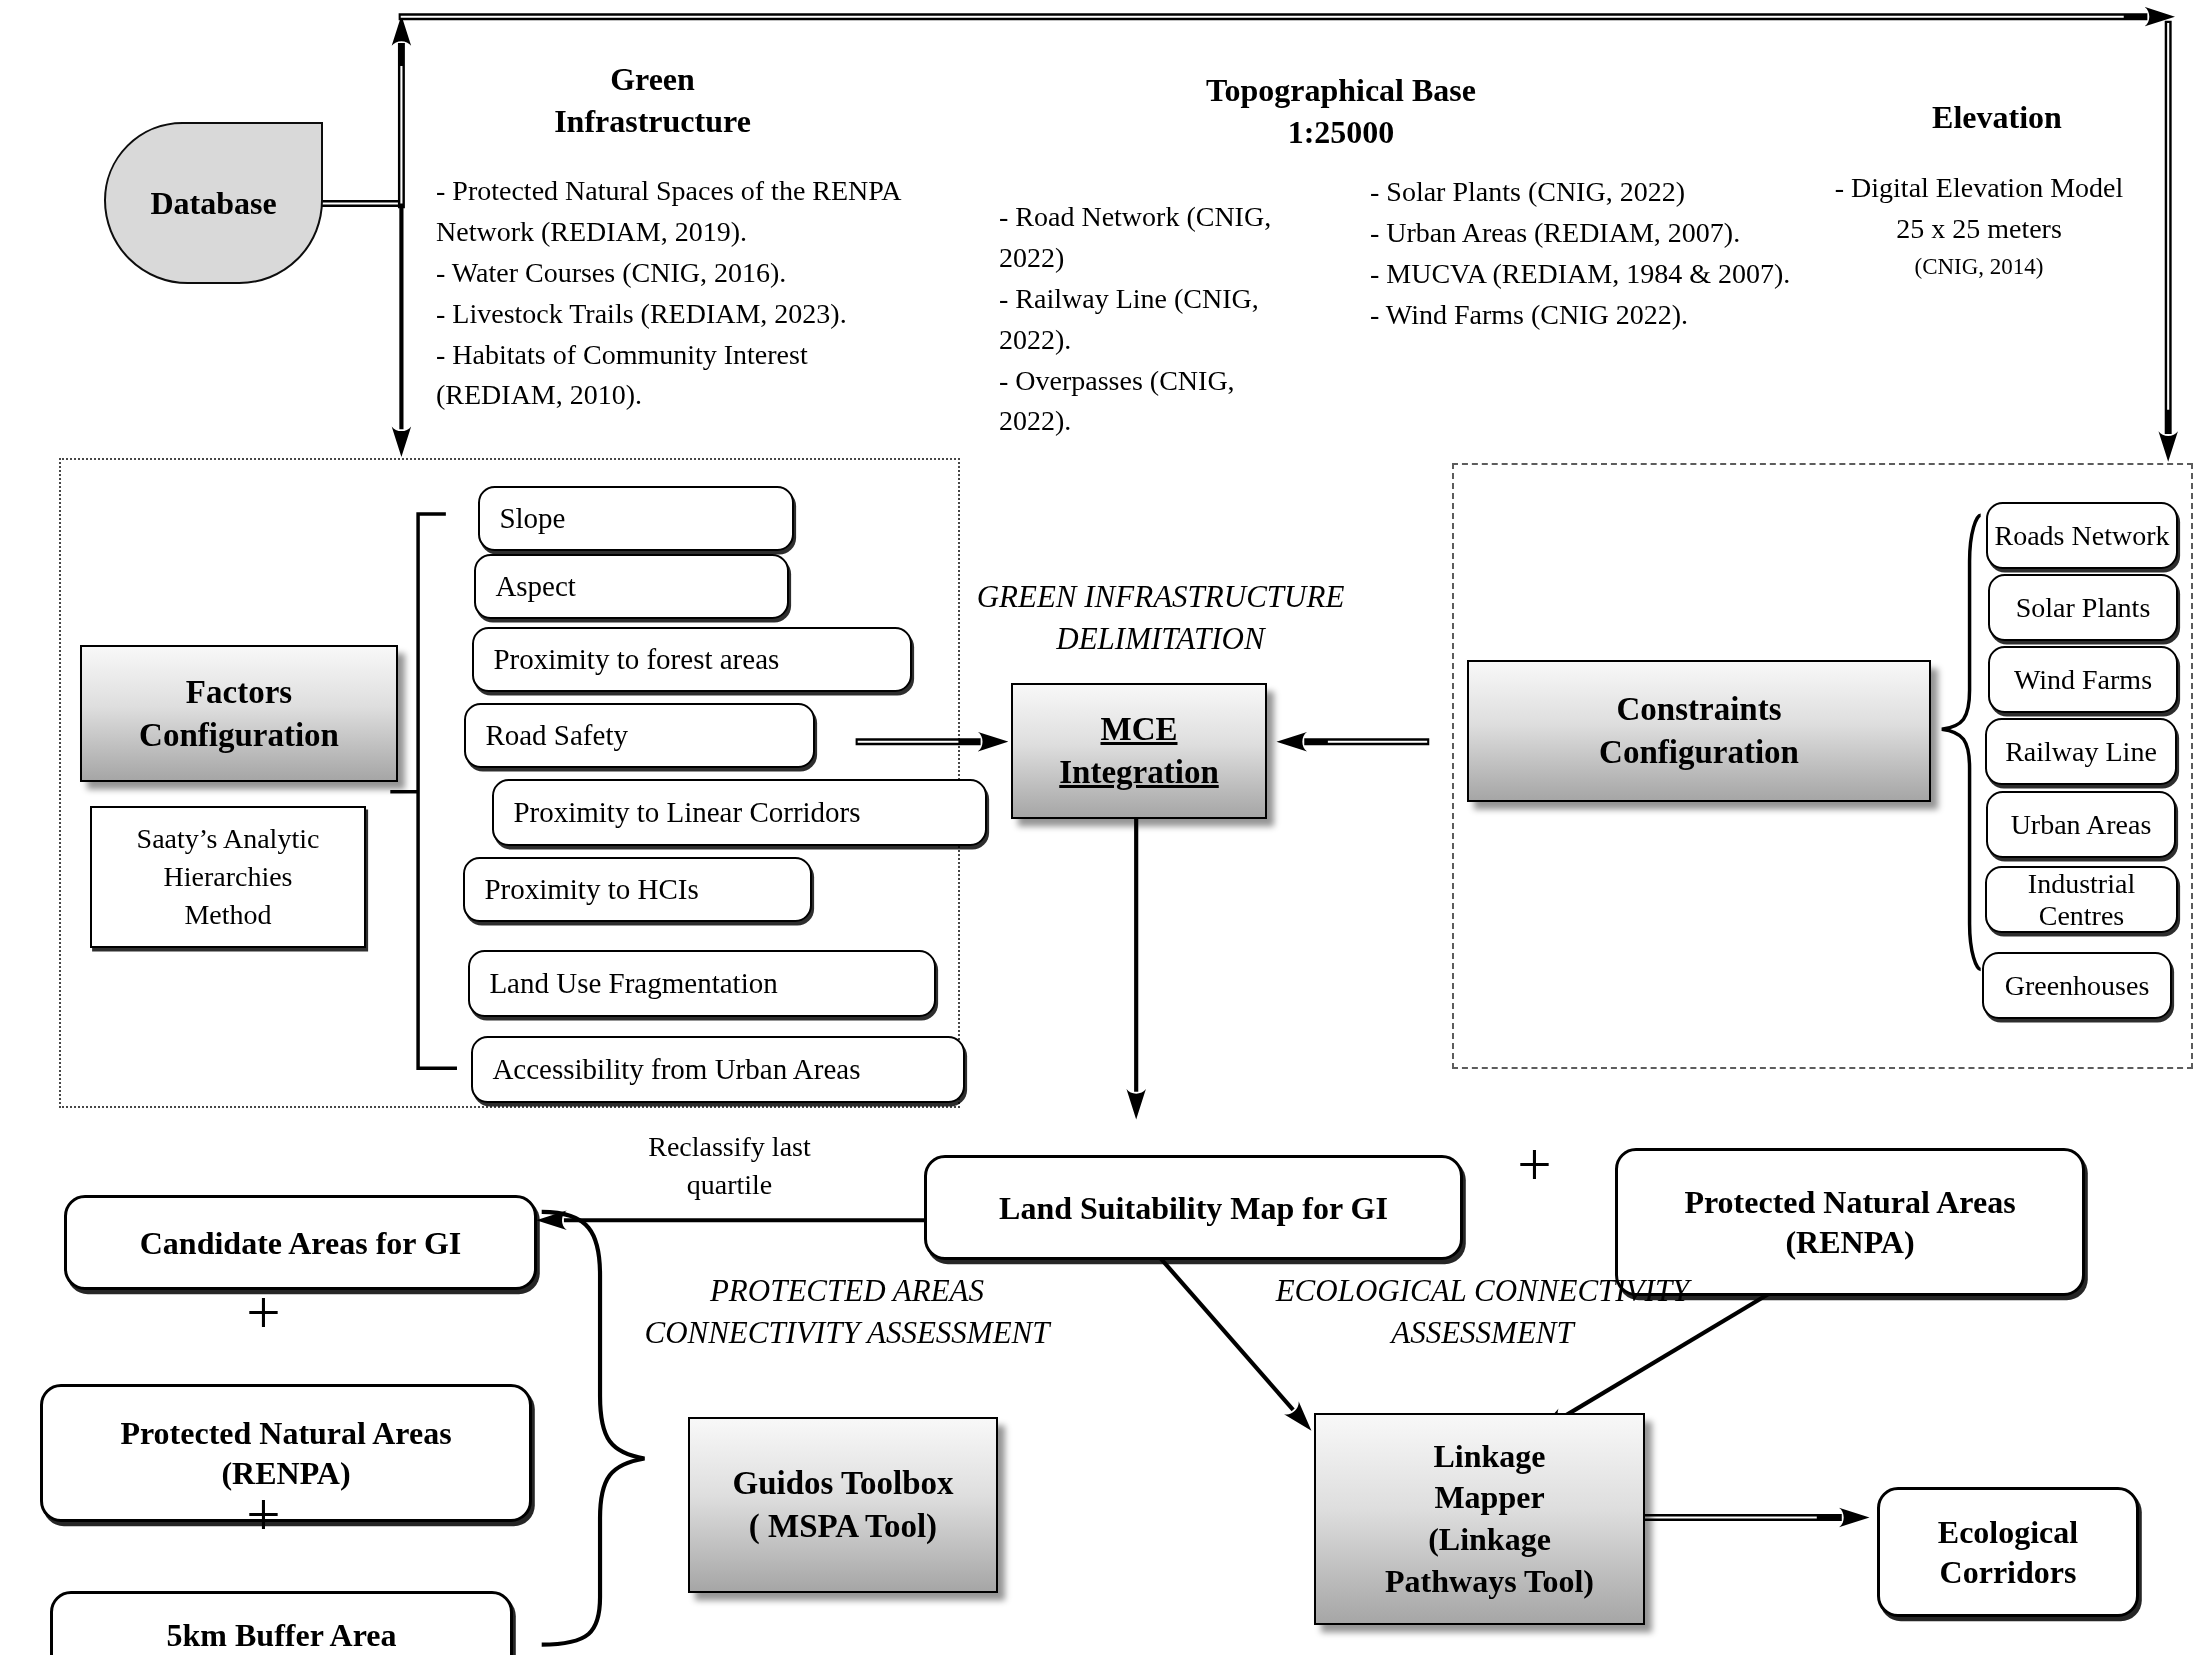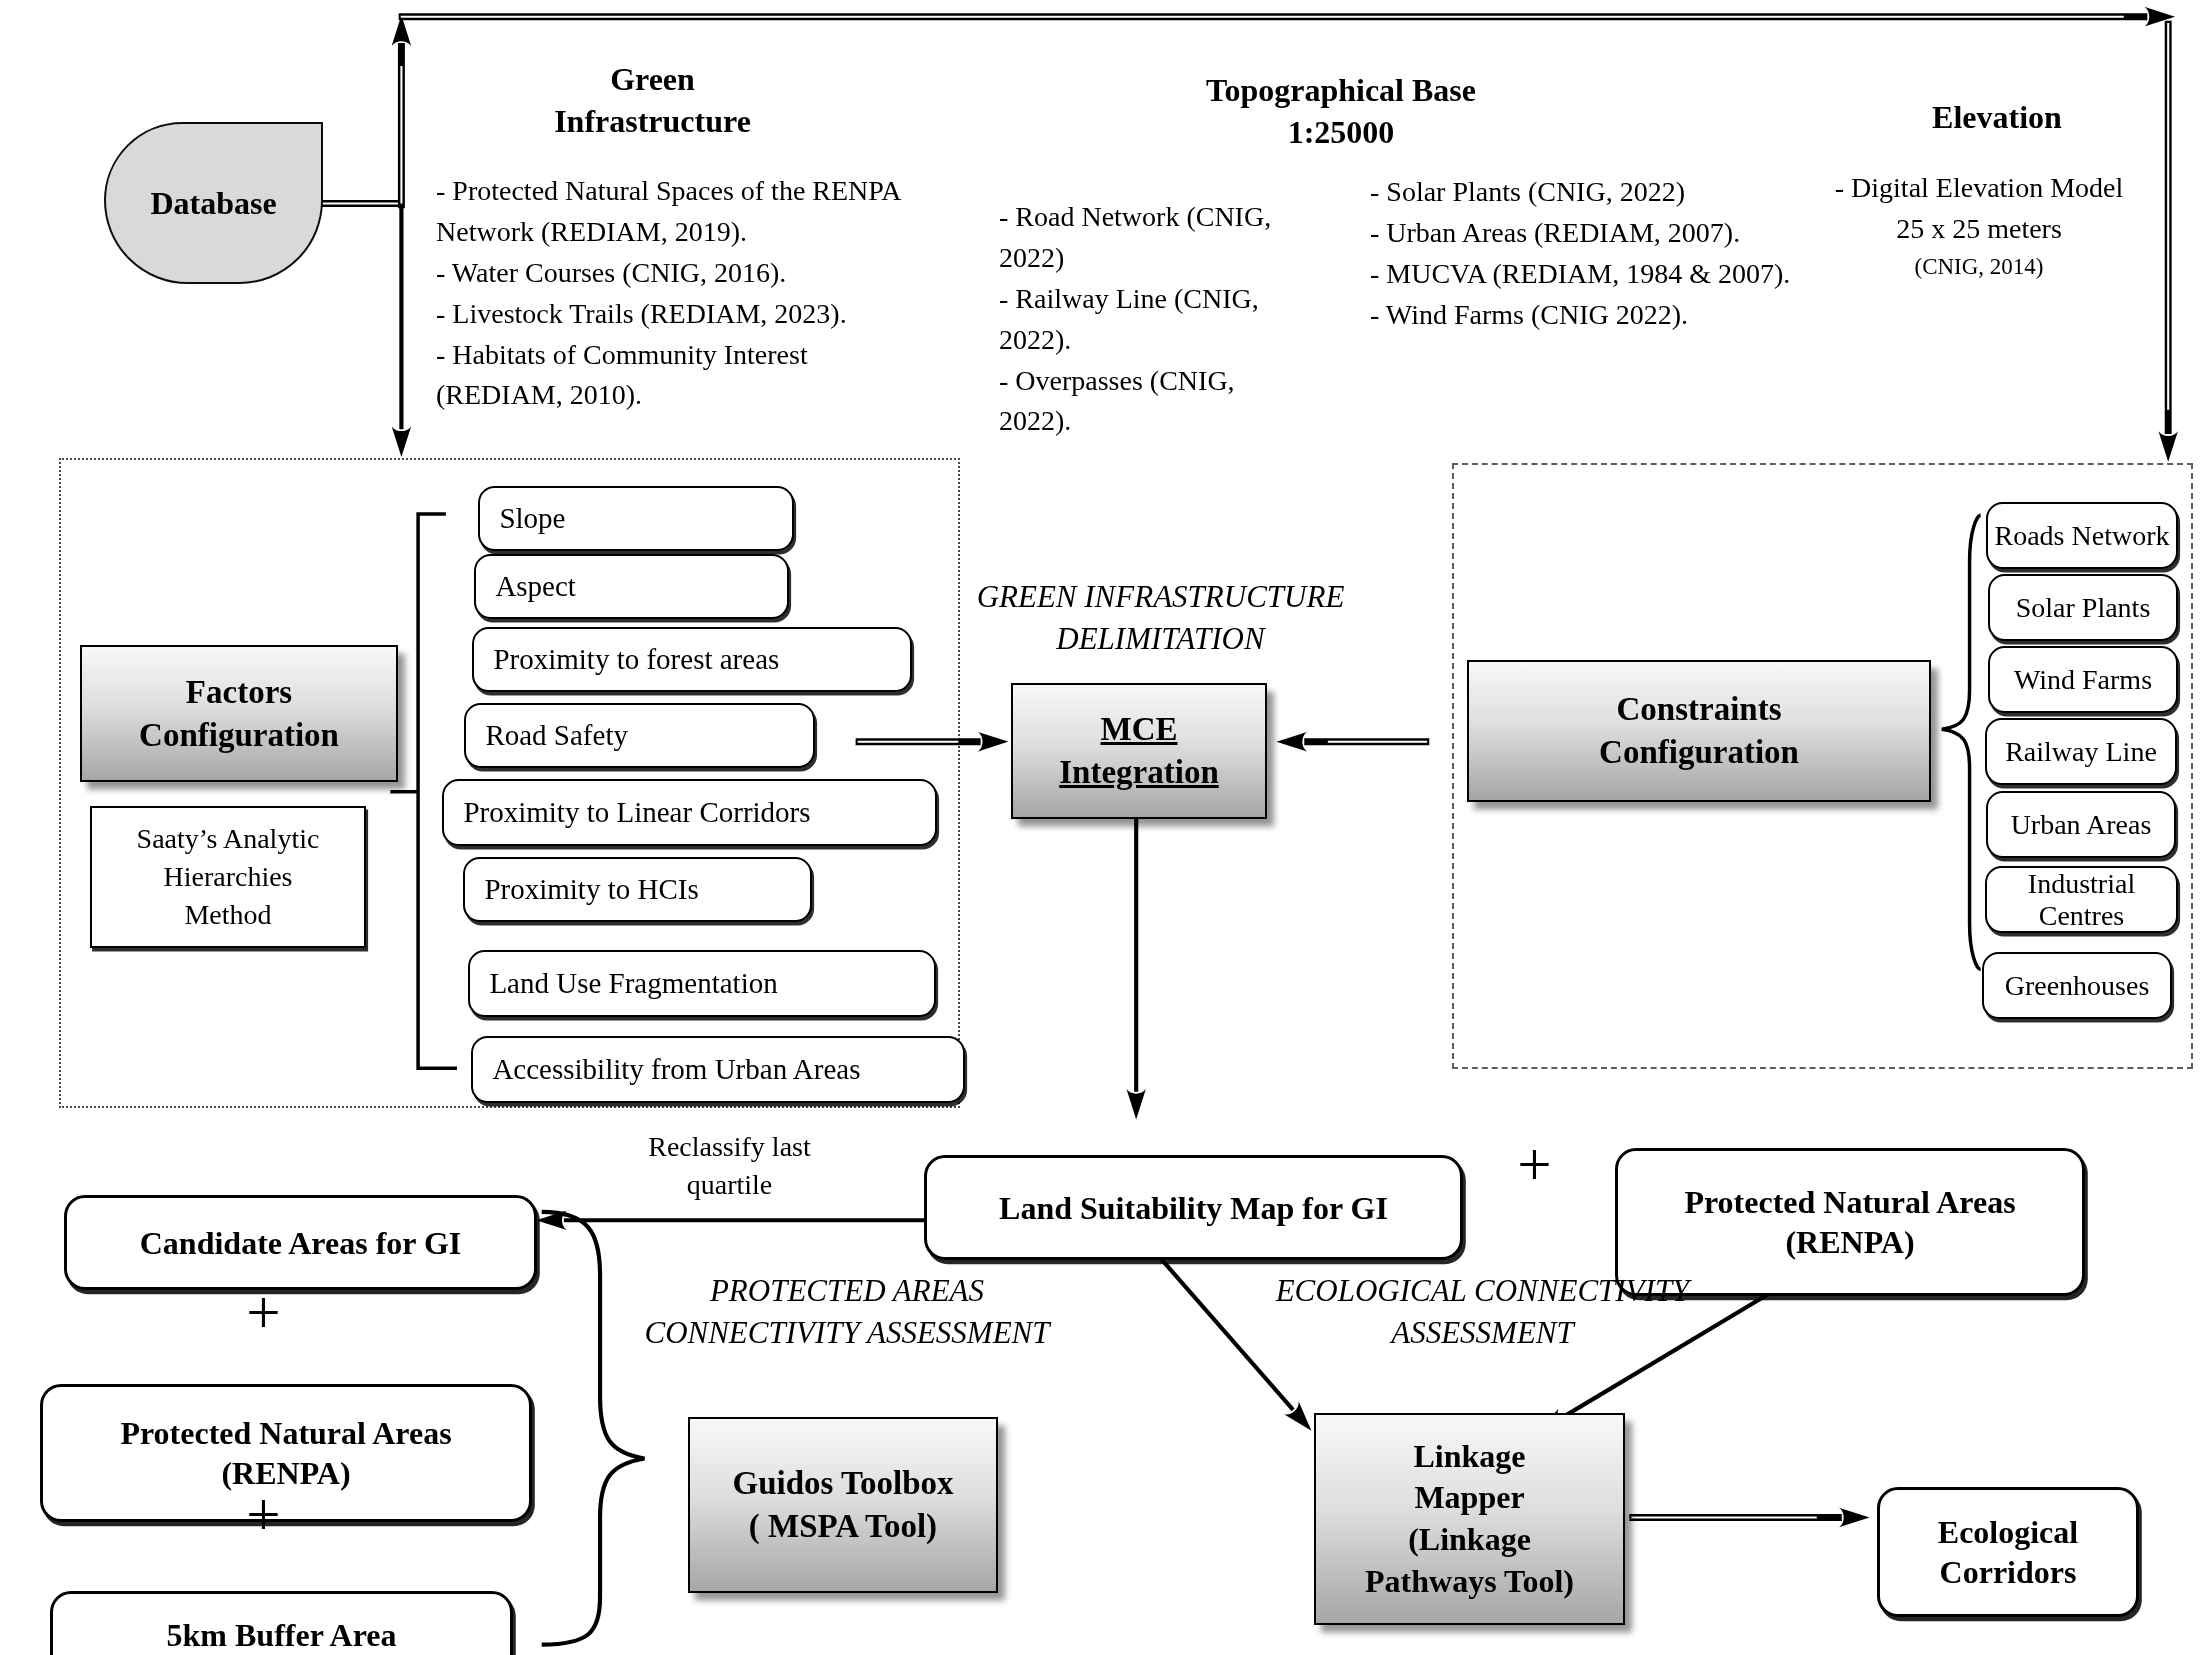--- a/index.html
+++ b/index.html
@@ -160,21 +160,21 @@
     </div>
   <div class="node rbox pad" style="left:474px;top:554px;width:292px;height:61px;">
     <span>Aspect</span>
     </div>
   <div class="node rbox pad" style="left:472px;top:627px;width:417px;height:61px;">
     <span>Proximity to forest areas</span>
     </div>
   <div class="node rbox pad" style="left:464px;top:703px;width:328px;height:61px;">
     <span>Road Safety</span>
     </div>
-  <div class="node rbox pad" style="left:442px;top:779px;width:472px;height:63px;">
+  <div class="node rbox pad" style="left:492px;top:779px;width:472px;height:63px;">
     <span>Proximity to Linear Corridors</span>
     </div>
   <div class="node rbox pad" style="left:463px;top:857px;width:326px;height:61px;">
     <span>Proximity to HCIs</span>
     </div>
   <div class="node rbox pad" style="left:468px;top:950px;width:445px;height:63px;">
     <span>Land Use Fragmentation</span>
     </div>
   <div class="node rbox pad" style="left:471px;top:1036px;width:471px;height:63px;">
     <span>Accessibility from Urban Areas</span>
@@ -259,21 +259,21 @@
     <span>ECOLOGICAL CONNECTIVITY</span><br>
     <span>ASSESSMENT</span>
   </div>
 
   <div class="node gbox" style="left:688px;top:1417px;width:306px;height:172px;">
     <div>
       <span>Guidos Toolbox</span><br>
       <span>( MSPA Tool)</span>
     </div>
   </div>
-  <div class="node gbox" style="left:1314px;top:1413px;width:307px;height:208px;font-size:32px;">
+  <div class="node gbox" style="left:1314px;top:1413px;width:307px;height:208px;font-size:32px;padding-left:20px;">
     <div>
       <span>Linkage</span><br>
       <span>Mapper</span><br>
       <span>(Linkage</span><br>
       <span>Pathways Tool)</span>
     </div>
   </div>
   <div class="node rbox ctr bigbox" style="left:1877px;top:1459px;width:256px;height:124px;">
     <div>
       <span>Ecological</span><br>

